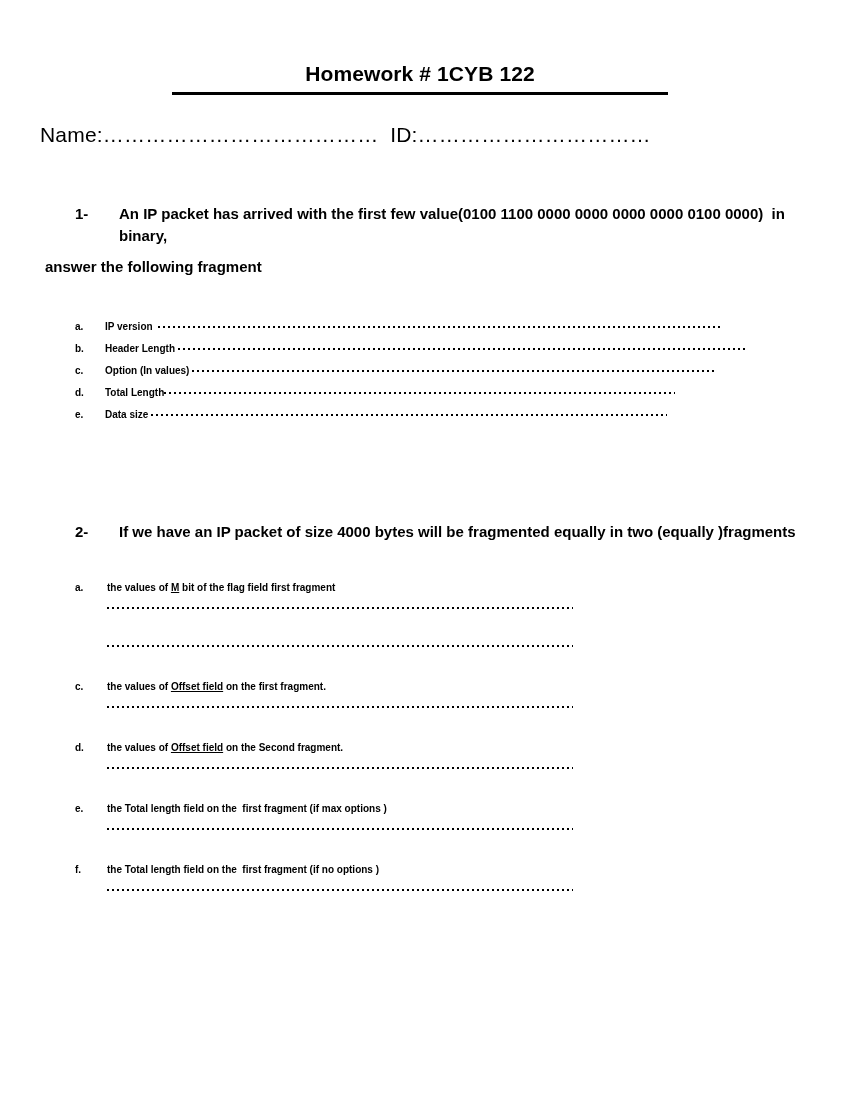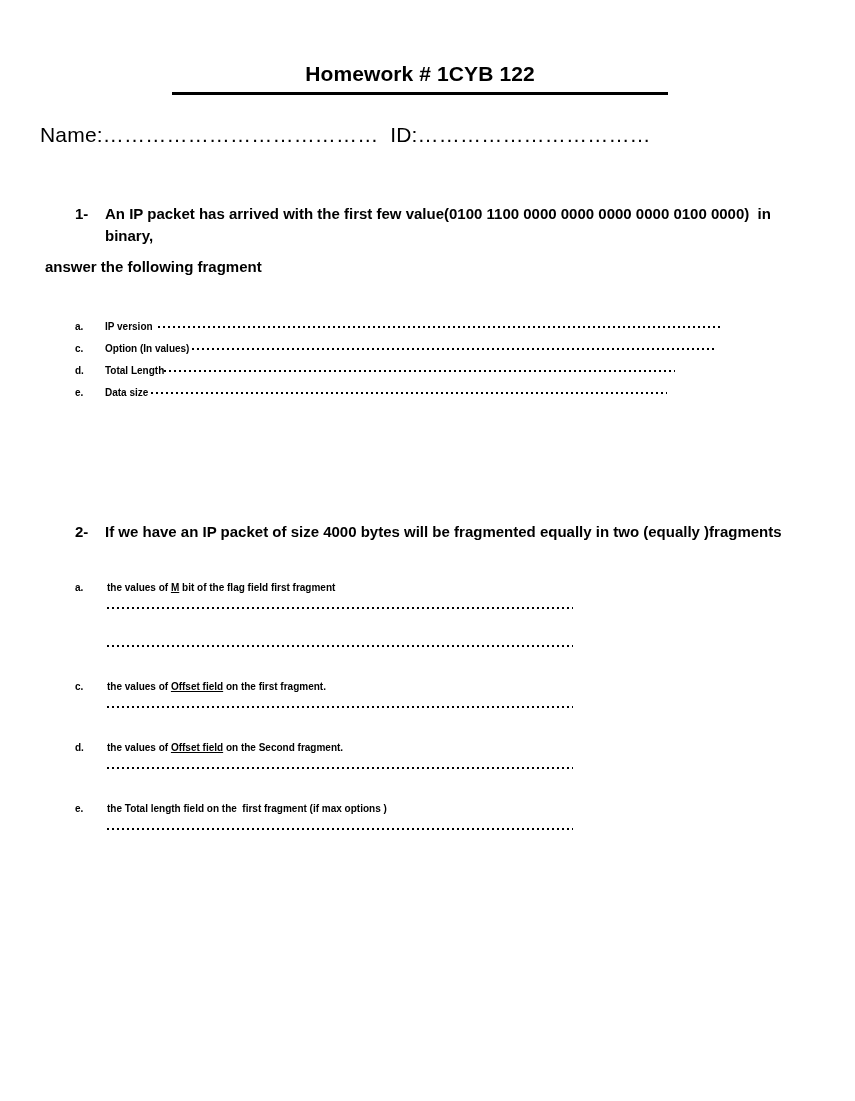--- a/index.html
+++ b/index.html
@@ -78,21 +78,21 @@
     width: 740px;
   }
   .q-num {
     position: absolute;
     left: 0;
     top: 0;
     width: 30px;
     white-space: pre;
   }
   .q-text {
-    margin-left: 30px;
+    margin-left: 44px;
     display: block;
     white-space: pre-wrap;
   }
   #q1-cont {
     left: 45px;
     top: 256px;
     width: 500px;
     white-space: pre;
   }
 
@@ -194,20 +194,21 @@
   <div class="idline"><span>Name:</span><span>…………………………………</span><span class="gap">  </span><span>ID:</span><span>……………………………</span></div>
 
   <div class="q-block" id="q1-head">
     <span class="q-num">1-</span>
     <span class="q-text">An IP packet has arrived with the first few value(0100 1100 0000 0000 0000 0000 0100 0000)  in binary,</span>
   </div>
   <div class="q-block" id="q1-cont">answer the following fragment</div>
 
   <div class="alist1">
     <div class="row"><span class="mark">a.</span><span class="lbl">IP version  </span><span class="dots" style="width:562px"></span></div>
+    <div class="row"><span class="mark">b.</span><span class="lbl">Header Length </span><span class="dots" style="width:567px"></span></div>
     <div class="row"><span class="mark">c.</span><span class="lbl">Option (In values) </span><span class="dots" style="width:524px"></span></div>
     <div class="row"><span class="mark">d.</span><span class="lbl">Total Length</span><span class="dots" style="width:511px"></span></div>
     <div class="row"><span class="mark">e.</span><span class="lbl">Data size </span><span class="dots" style="width:516px"></span></div>
   </div>
 
   <div class="q-block" id="q2-head">
     <span class="q-num">2-</span>
     <span class="q-text">If we have an IP packet of size 4000 bytes will be fragmented equally in two (equally )fragments</span>
   </div>
 
@@ -240,16 +241,22 @@
         </div>
     </div>
 
     <div class="item">
       <div class="qline"><span class="mark">e.</span><span>the Total length field on the  first fragment (if max options )</span><u></u><span></span></div>
       <div class="answer">
           <span class="dots"></span>
         </div>
     </div>
 
+    <div class="item">
+      <div class="qline"><span class="mark">f.</span><span>the Total length field on the  first fragment (if no options )</span><u></u><span></span></div>
+      <div class="answer">
+          <span class="dots"></span>
+        </div>
+    </div>
 
   </div>
 
 </div>
 
 </body></html>

